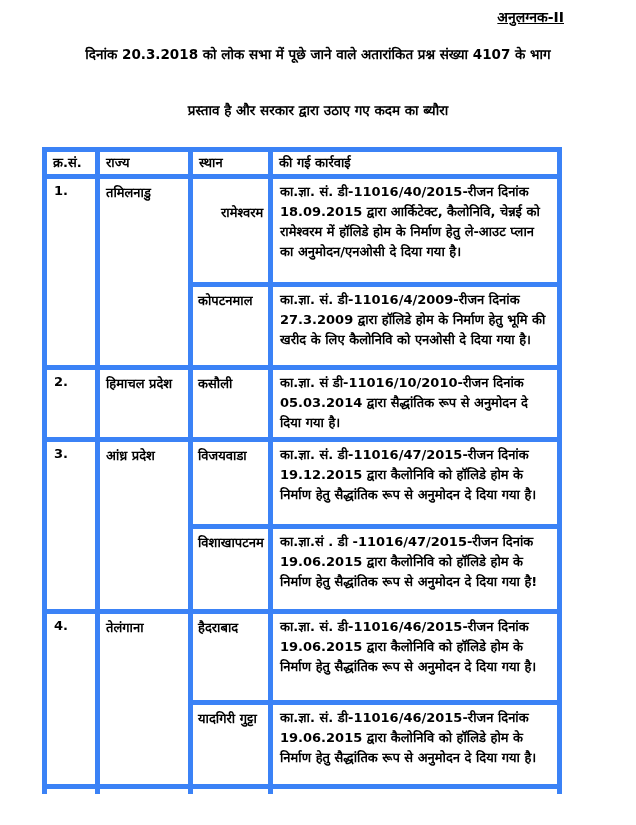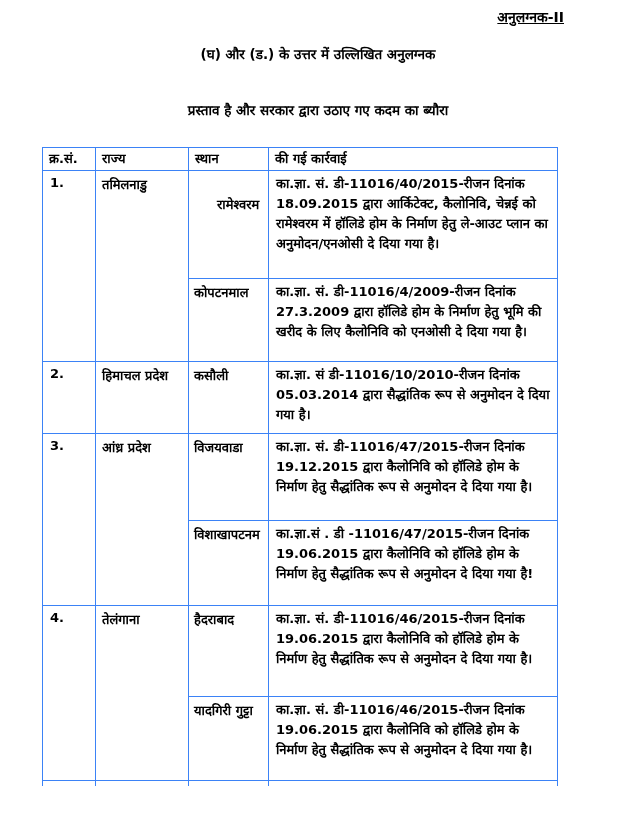--- a/index.html
+++ b/index.html
@@ -21,21 +21,21 @@
   .title-block{position:absolute;top:44px;left:0;width:636px;text-align:center;}
   .subtitle-block{position:absolute;top:100px;left:0;width:636px;text-align:center;}
   .tline{font-size:13.5px;line-height:21px;white-space:nowrap;}
   table.main{
     position:absolute;left:42px;top:147px;
     width:515px;
     border-collapse:collapse;
     table-layout:fixed;
   }
   table.main th, table.main td{
-    border:1px solid #3b82f6;
+    border:5px solid #3b82f6;
     vertical-align:top;
     font-size:13px;
     line-height:20px;
     font-weight:bold;
     text-align:left;
   }
   th.h{padding:1px 4px 1px 6px;}
   td.sno{padding:2px 4px 0 7px;}
   td.state{padding:4px 4px 0 6px;margin-top:36px;}
   td.loc{padding:4px 2px 0 5px;}
@@ -44,21 +44,21 @@
   tr.stub td{border-bottom:none;height:5px;padding:0;}
 </style>
 </head>
 <body>
 
 <div class="page">
 
   <div class="annexure">अनुलग्नक-II</div>
 
   <div class="title-block">
-    <div class="tline">(घ) और (ड.) के उत्तर में उल्लिखित अनुलग्नक</div>
+    <div class="tline">दिनांक 20.3.2018 को लोक सभा में पूछे जाने वाले अतारांकित प्रश्न संख्या 4107 के भाग</div>
   </div>
 
   <div class="subtitle-block">
     <div class="tline">प्रस्ताव है और सरकार द्वारा उठाए गए कदम का ब्यौरा</div>
   </div>
 
   <table class="main">
     <colgroup>
       <col style="width:53px">
       <col style="width:93px">

